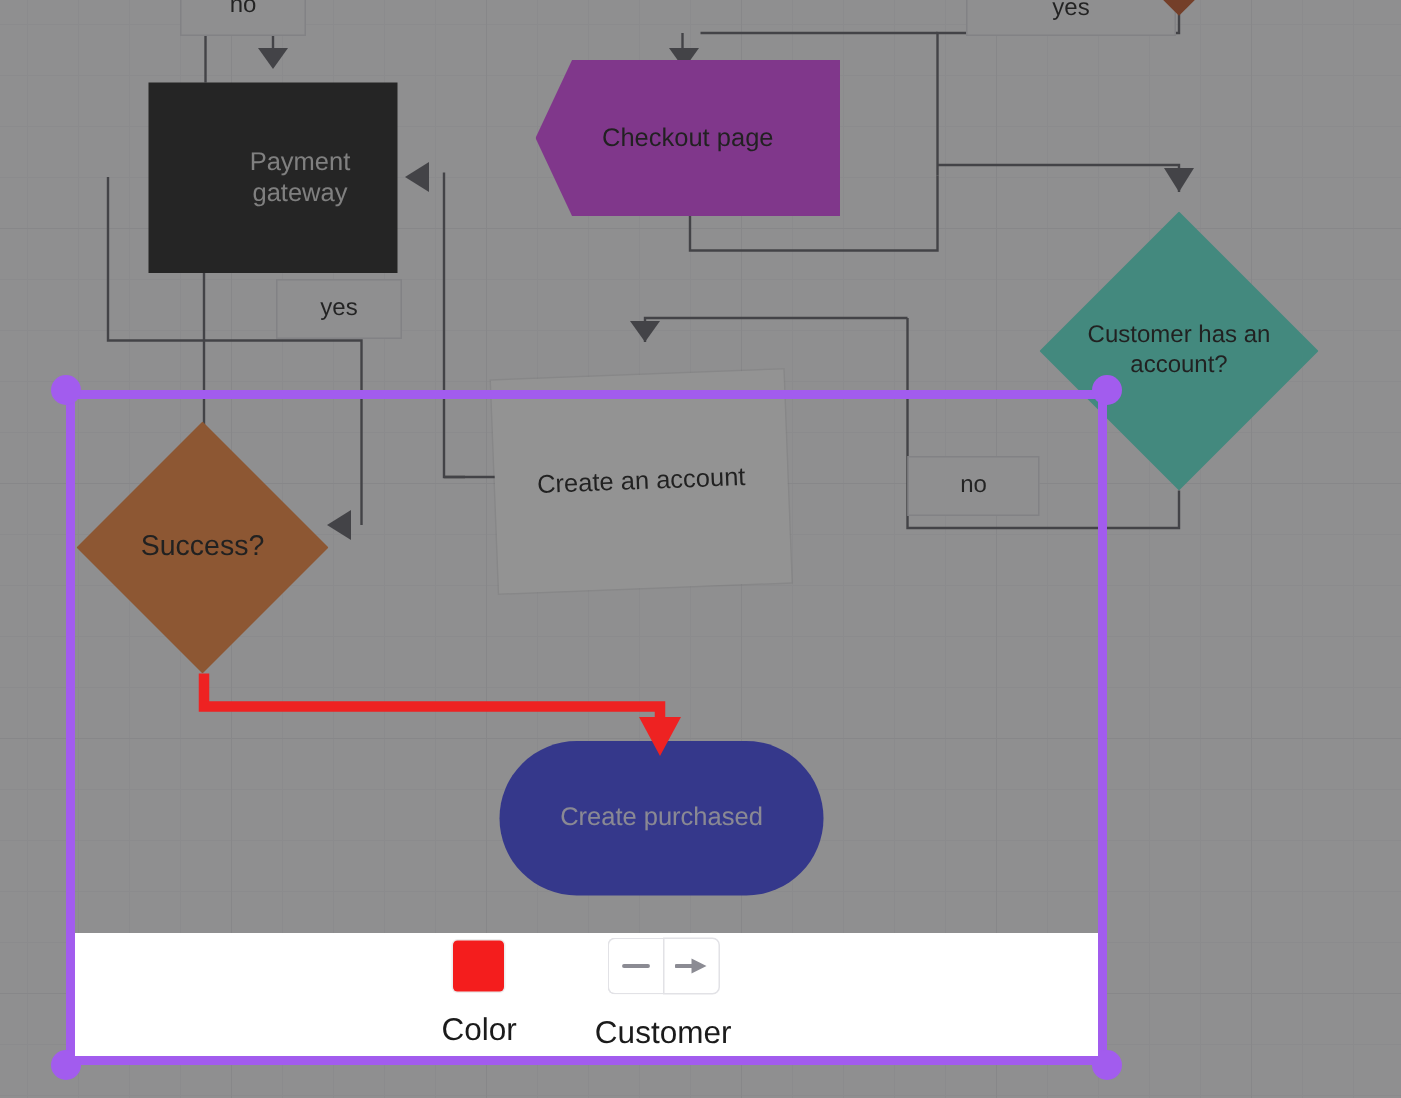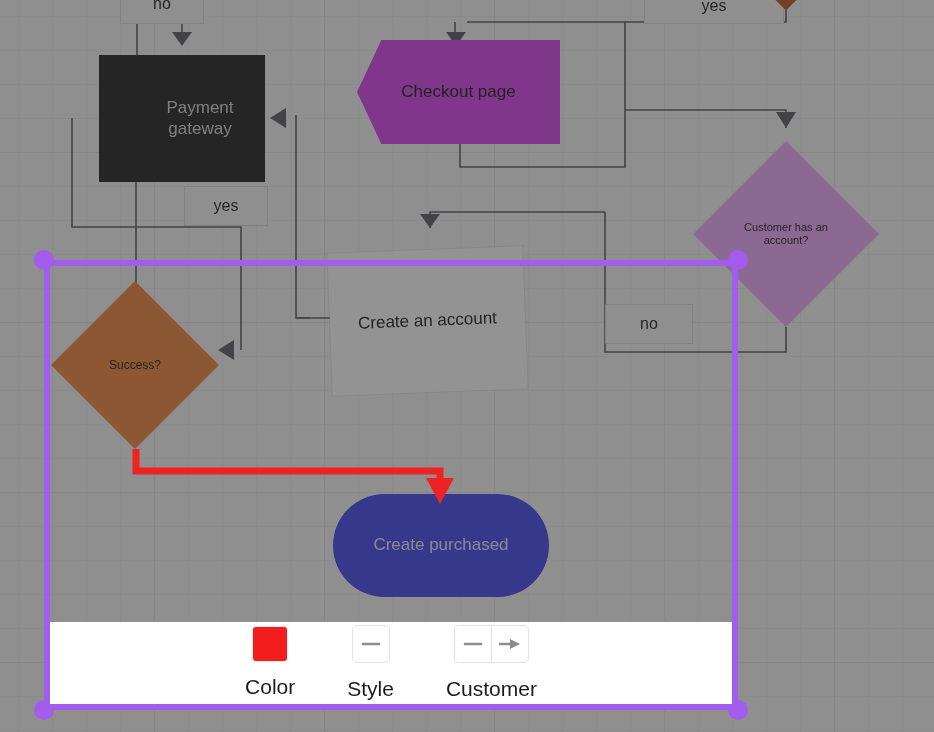--- a/index.html
+++ b/index.html
@@ -34,27 +34,27 @@
     left:99px;top:55px;width:166px;height:127px;
     background:#232323;color:#d8d8d8;font-size:17px;padding-left:36px;
   }
   .n-checkout{
     left:357px;top:40px;width:203px;height:104px;
     background:#d946ef;color:#1a1a1a;font-size:17px;
     clip-path:polygon(12% 0,100% 0,100% 100%,12% 100%,0 50%);
   }
   .n-customer{
     left:693px;top:141px;width:186px;height:186px;
-    background:#f0abfc;color:#1a1a1a;font-size:11px;
+    background:#5eead4;color:#1a1a1a;font-size:16px;
     clip-path:polygon(50% 0,100% 50%,50% 100%,0 50%);
   }
   .n-customer span{max-width:130px;}
   .n-success{
     left:51px;top:281px;width:168px;height:168px;
-    background:#f2873f;color:#1a1a1a;font-size:12px;
+    background:#f2873f;color:#1a1a1a;font-size:19px;
     clip-path:polygon(50% 0,100% 50%,50% 100%,0 50%);
   }
   .n-create{
     left:330px;top:250px;width:195px;height:142px;
     background:#ffffff;color:#1a1a1a;font-size:17px;
     transform:rotate(-2.2deg);
     box-shadow:0 0 0 1px rgba(0,0,0,.06);
   }
   .n-product{
     left:333px;top:494px;width:216px;height:103px;
@@ -216,28 +216,20 @@
   <div class="handle h-bl"></div>
   <div class="handle h-br"></div>
 
   <div class="toolbar">
 
     <div class="tb-group">
       <div class="swatch"></div>
       <div class="tb-label">Color</div>
     </div>
 
-    <div class="tb-group">
-      <div class="icon-box">
-        <svg width="20" height="10" viewBox="0 0 20 10">
-            <line x1="2" y1="5" x2="18" y2="5" stroke="#8b8b93" stroke-width="2.6" stroke-linecap="round"></line>
-          </svg>
-      </div>
-      <div class="tb-label">Style</div>
-    </div>
 
     <div class="tb-group">
       <div class="icon-pair">
         <div class="icon-box">
           <svg width="20" height="10" viewBox="0 0 20 10">
               <line x1="2" y1="5" x2="18" y2="5" stroke="#8b8b93" stroke-width="2.6" stroke-linecap="round"></line>
             </svg>
         </div>
         <div class="icon-box">
           <svg width="22" height="12" viewBox="0 0 22 12">

